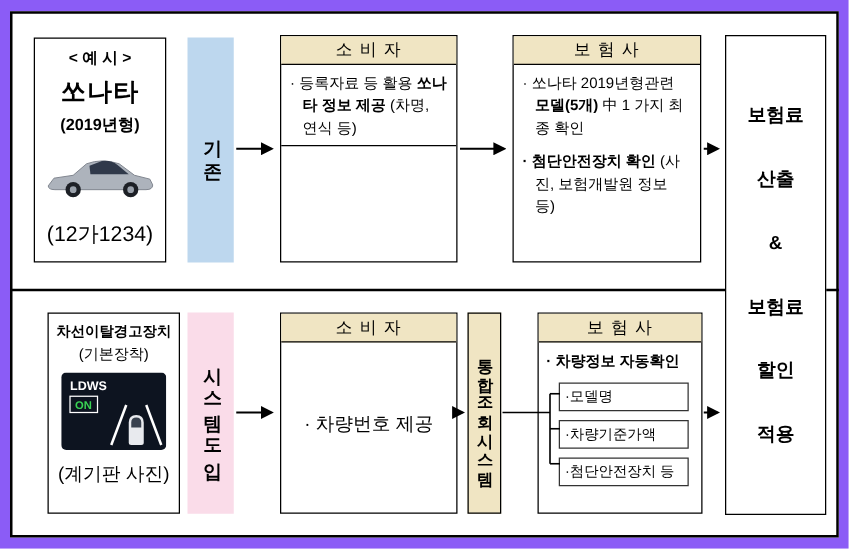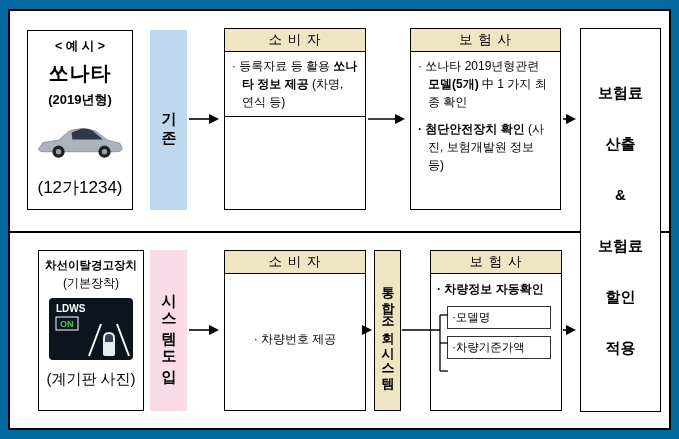--- a/index.html
+++ b/index.html
@@ -1,18 +1,18 @@
 <!DOCTYPE html>
 <html><head>
 <meta charset="utf-8">
 <style>
   * { margin:0; padding:0; box-sizing:border-box; }
   html,body { background:#fff; }
   body { font-family:"Liberation Sans","DejaVu Sans",sans-serif; color:#000; }
-  .canvas { position:relative; width:679px; height:439px; background:#0369a1; overflow:hidden; }
+  .canvas { position:relative; width:679px; height:439px; background:#8b5cf6; overflow:hidden; }
 
   .frame { position:absolute; left:8px; top:9px; width:663px; height:421px; border:2px solid #000; background:#fff; }
   .section-divider { position:absolute; left:8px; top:231px; width:663px; border-top:2px solid #000; }
 
   .box { position:absolute; background:#fff; border:1.5px solid #000; }
 
   .bhead { height:23px; background:#F0E5C3; border-bottom:1.5px solid #000;
            display:flex; align-items:center; justify-content:center;
            font-weight:400; font-size:13.5px; letter-spacing:1px; }
 
@@ -38,21 +38,21 @@
   .consumer-top { left:224px; top:28px; width:142px; height:182px; }
   .insurer-top { left:410px; top:28px; width:151px; height:182px; }
 
   .device-box { left:38px; top:250px; width:106px; height:161px; display:flex; flex-direction:column; align-items:center; padding-top:7px; }
   .device-title { font-size:11.5px; font-weight:700; }
   .device-sub { font-size:12px; margin-top:2px; }
   .ldws-svg { margin-top:6px; }
   .device-caption { font-size:15px; margin-top:10px; }
 
   .consumer-bottom { left:224px; top:250px; width:142px; height:161px; }
-  .consumer-bottom .single { display:flex; align-items:center; justify-content:center; height:130px; font-size:12px; }
+  .consumer-bottom .single { display:flex; align-items:center; justify-content:center; height:130px; font-size:15px; }
 
   .hub-box { left:374px; top:250px; width:27px; height:161px; background:#F0E5C3;
              display:flex; align-items:center; justify-content:center; font-weight:700; font-size:13px; }
   .hub-box .vt { letter-spacing:2px; }
 
   .insurer-bottom { left:430px; top:250px; width:132px; height:161px; }
   .insurer-bottom .body2 { padding:7px 6px 0 6px; font-size:12px; }
   .sub-list { margin:8px 0 12px 10px; }
   .sub-box { width:104px; border:1px solid #333; background:#fff; font-size:11.5px;
              padding:3px 4px; margin-bottom:7px; }
@@ -147,20 +147,21 @@
     <span class="vt">통합조회시스템</span>
   </div>
 
   <div class="box insurer-bottom">
     <div class="bhead">보 험 사</div>
     <div class="body2">
       <div class="b">· 차량정보 자동확인</div>
       <div class="sub-list">
         <div class="sub-box">·모델명</div>
         <div class="sub-box">·차량기준가액</div>
+        <div class="sub-box">·첨단안전장치 등</div>
       </div>
     </div>
   </div>
 
   <div class="box result-box">
     <div>보험료</div>
     <div>산출</div>
     <div>&amp;</div>
     <div>보험료</div>
     <div>할인</div>

